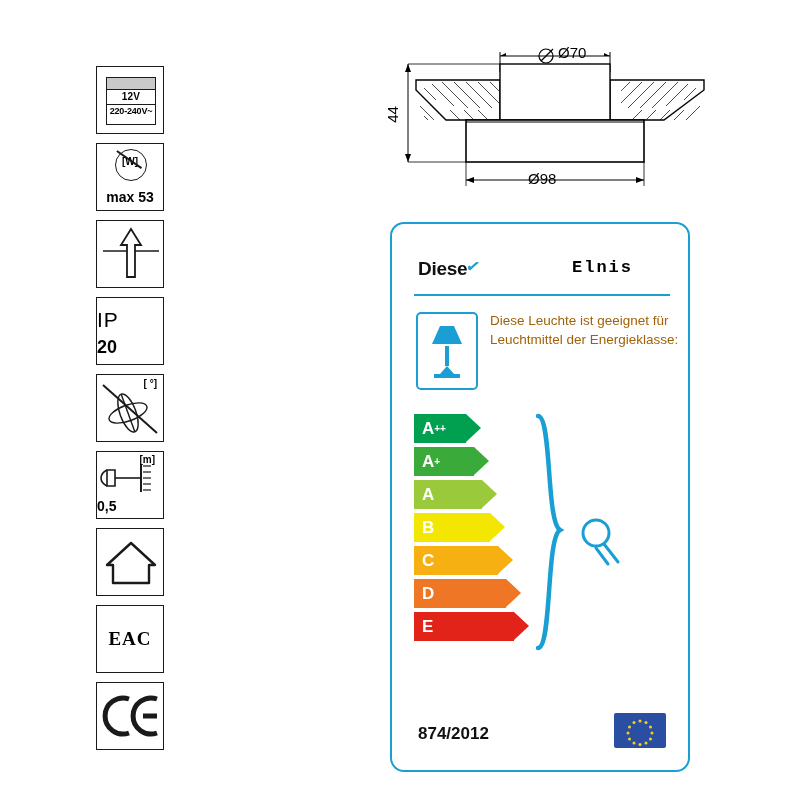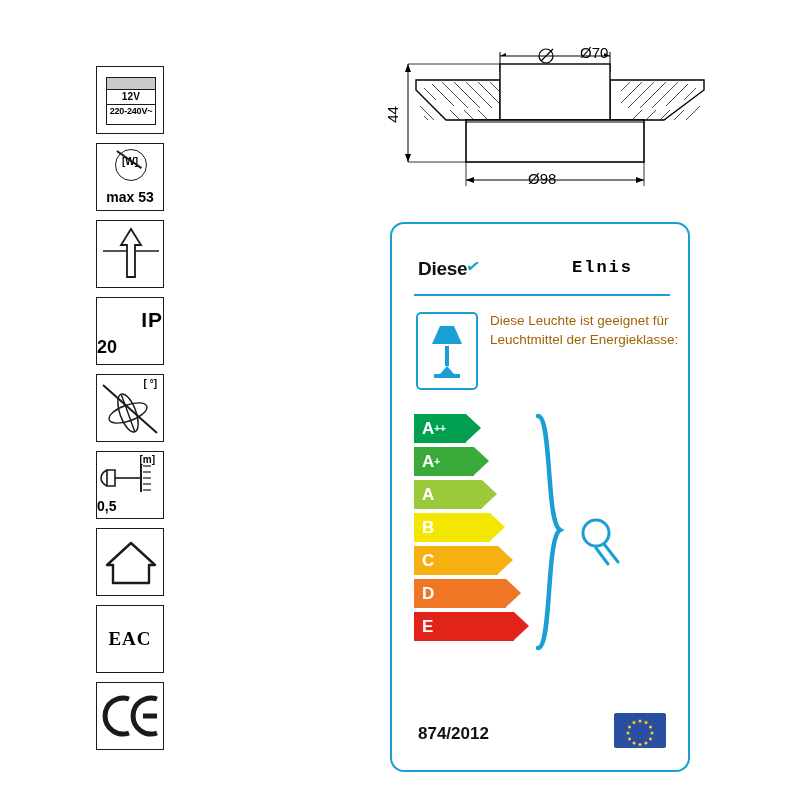--- a/index.html
+++ b/index.html
@@ -119,23 +119,23 @@
   }
 
   
   .arrow-wrap { position: absolute; inset: 0; }
 
   
   .ip-top {
     position: absolute;
     left: 0; right: 0;
     top: 10px;
-    text-align: right;
+    text-align: left;
     font-size: 21px;
-    font-weight: 700;
+    font-weight: 400;
     letter-spacing: 1px;
   }
   .ip-bot {
     position: absolute;
     left: 0; right: 0;
     bottom: 6px;
     text-align: left;
     font-size: 18px;
     font-weight: 700;
   }
@@ -464,21 +464,21 @@
     <path d="M28 134 L25 126 L31 126 Z" fill="#000"></path>
     <line x1="28" y1="36" x2="120" y2="36" stroke="#000" stroke-width="0.8"></line>
     <line x1="28" y1="134" x2="86" y2="134" stroke="#000" stroke-width="0.8"></line>
 
     <line x1="86" y1="152" x2="264" y2="152" stroke="#000" stroke-width="1"></line>
     <path d="M86 152 L94 149 L94 155 Z" fill="#000"></path>
     <path d="M264 152 L256 149 L256 155 Z" fill="#000"></path>
     <line x1="86" y1="134" x2="86" y2="158" stroke="#000" stroke-width="0.8"></line>
     <line x1="264" y1="134" x2="264" y2="158" stroke="#000" stroke-width="0.8"></line>
   </svg>
-  <div class="dim-text" style="left:178px; top:16px;margin-left:22px;">Ø70</div>
+  <div class="dim-text" style="left:178px; top:16px;">Ø70</div>
   <div class="dim-text" style="left:4px; top:78px; transform:rotate(-90deg);">44</div>
   <div class="dim-text" style="left:148px; top:142px;">Ø98</div>
 </div>
 
 <div id="energy-card">
 
   <div id="brand"><span>Diese</span><span class="tick">✓</span></div>
   <div id="model-name">Elnis</div>
   <div id="header-rule"></div>
 

